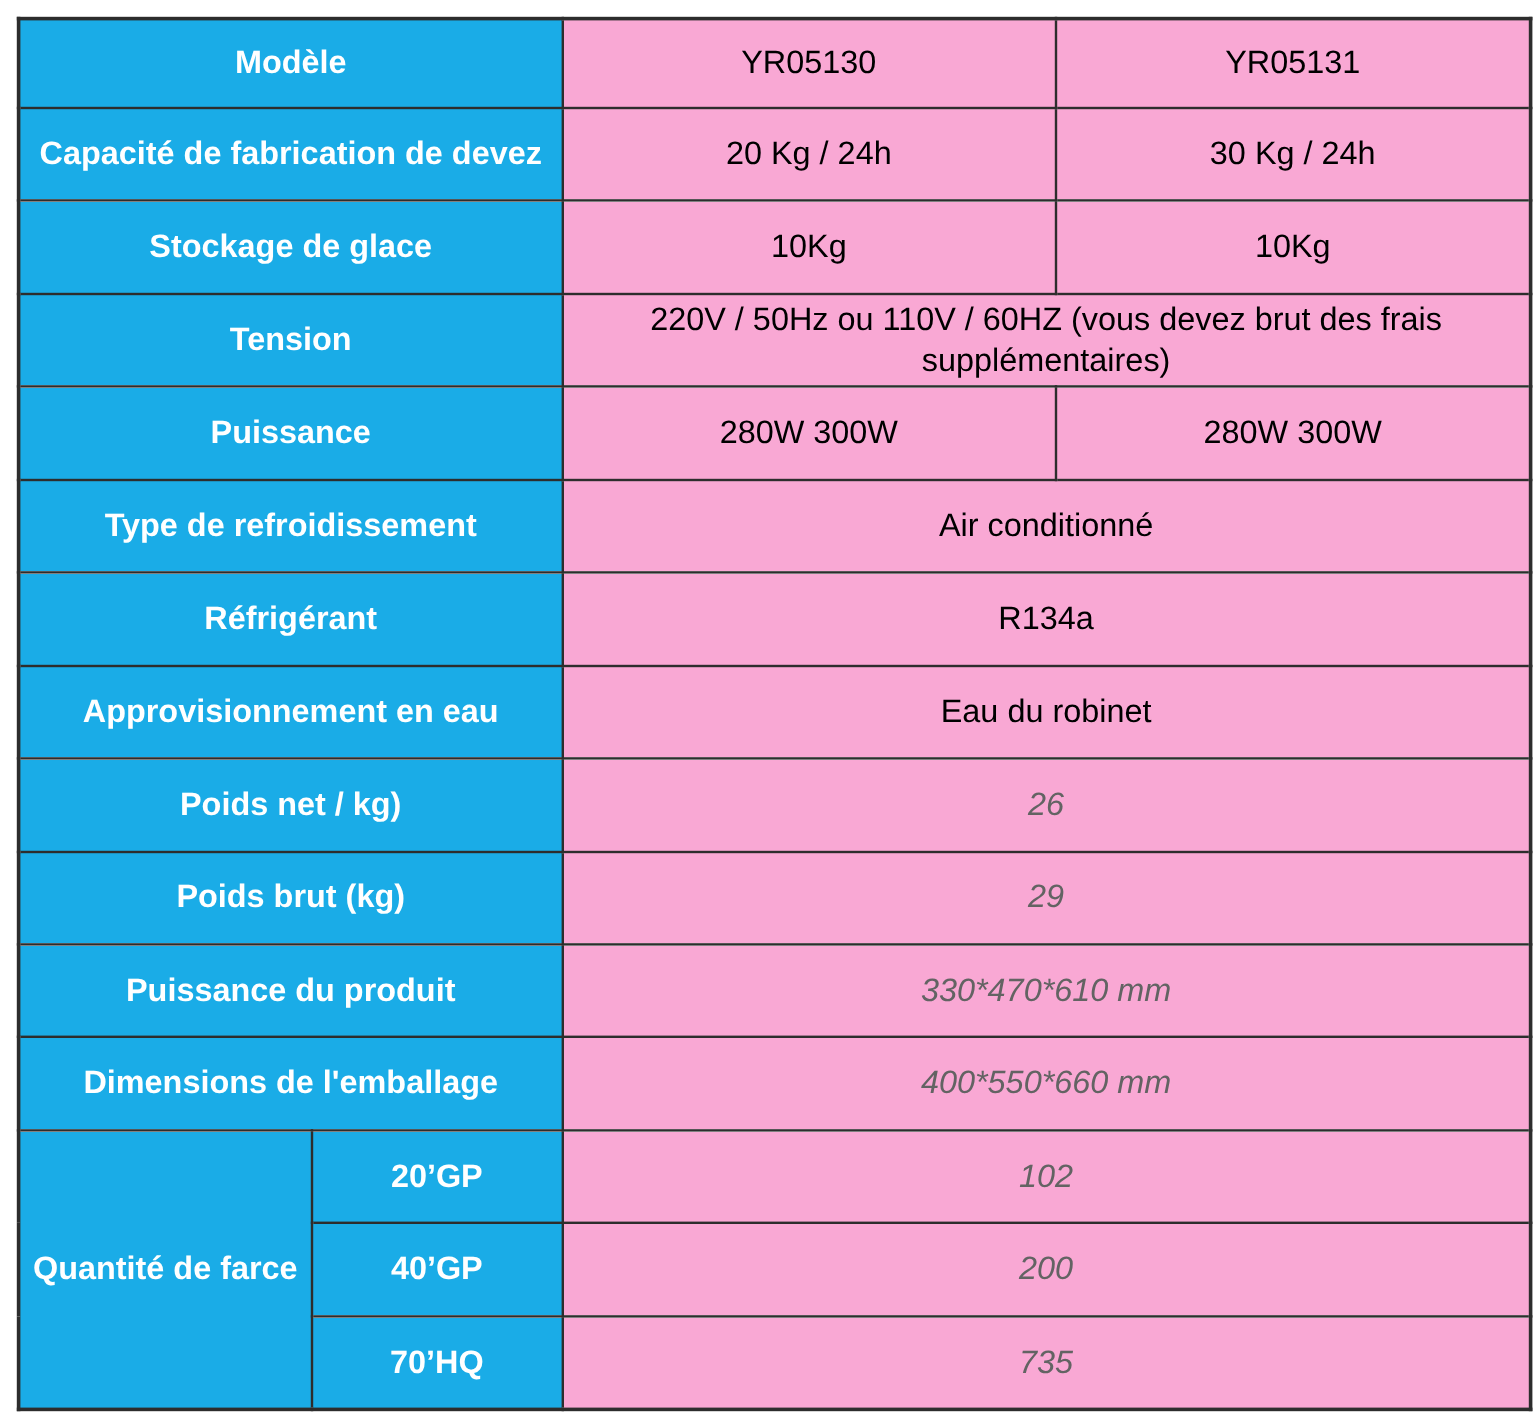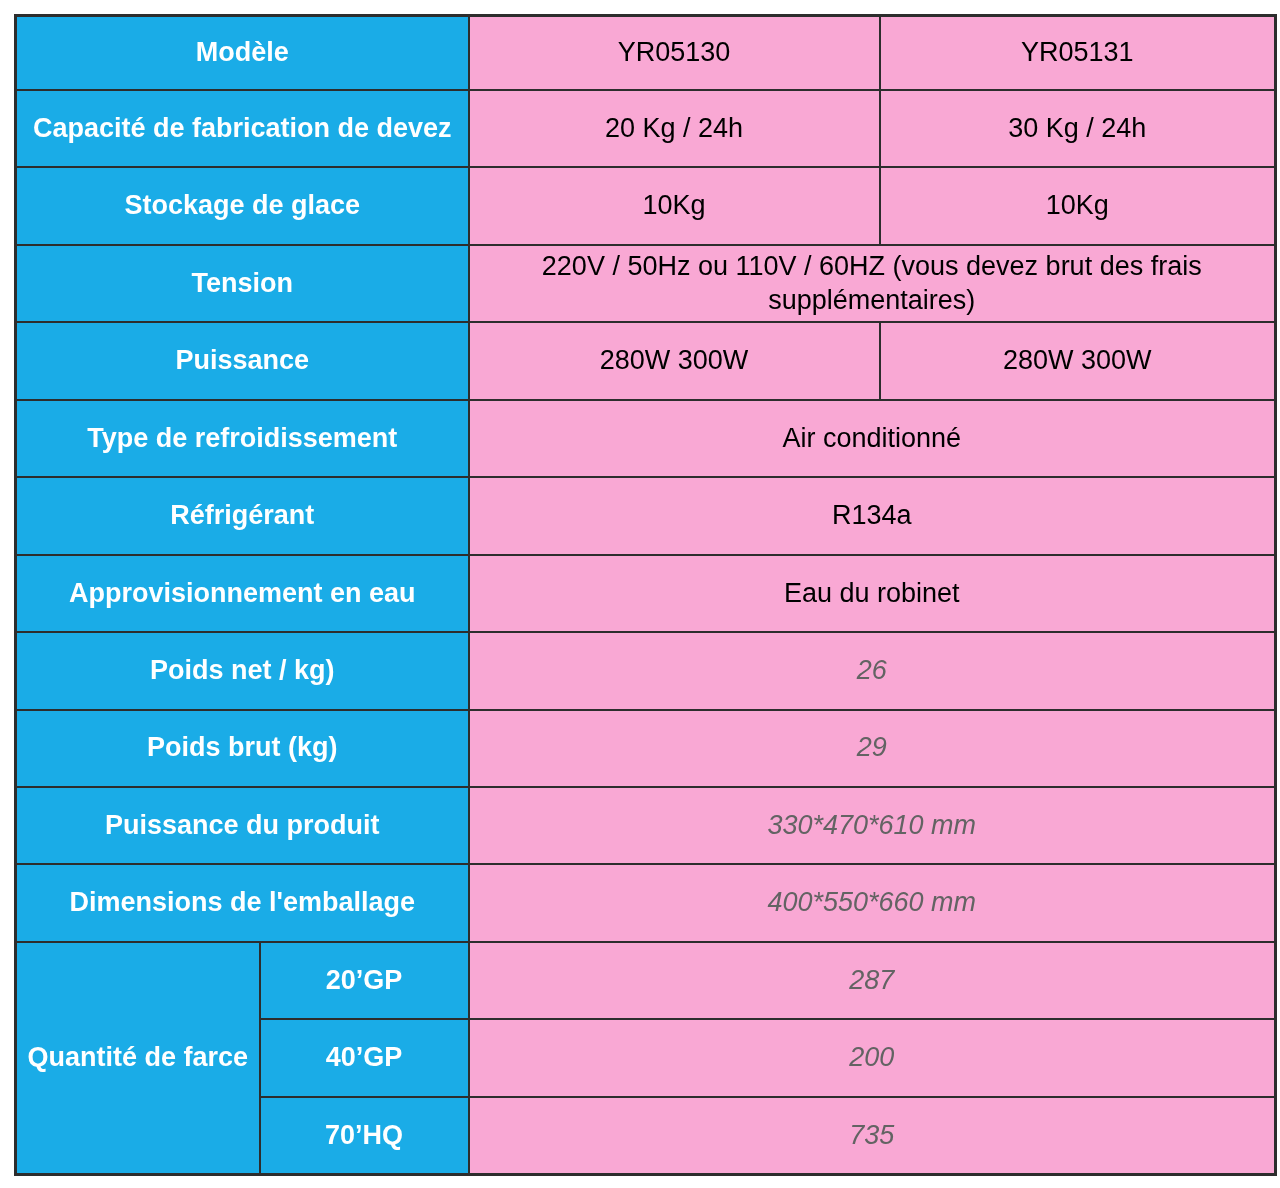--- a/index.html
+++ b/index.html
@@ -108,21 +108,21 @@
         <td class="lbl" colspan="2">Puissance du produit</td>
         <td class="val muted" colspan="2">330*470*610 mm</td>
       </tr>
       <tr class="r">
         <td class="lbl" colspan="2">Dimensions de l'emballage</td>
         <td class="val muted" colspan="2">400*550*660 mm</td>
       </tr>
       <tr class="r">
         <td class="lbl" rowspan="3">Quantité de farce</td>
         <td class="lbl">20’GP</td>
-        <td class="val muted" colspan="2">287</td>
+        <td class="val muted" colspan="2">102</td>
       </tr>
       <tr class="r">
         <td class="lbl">40’GP</td>
         <td class="val muted" colspan="2">200</td>
       </tr>
       <tr class="r">
         <td class="lbl">70’HQ</td>
         <td class="val muted" colspan="2">735</td>
       </tr>
     </tbody>

